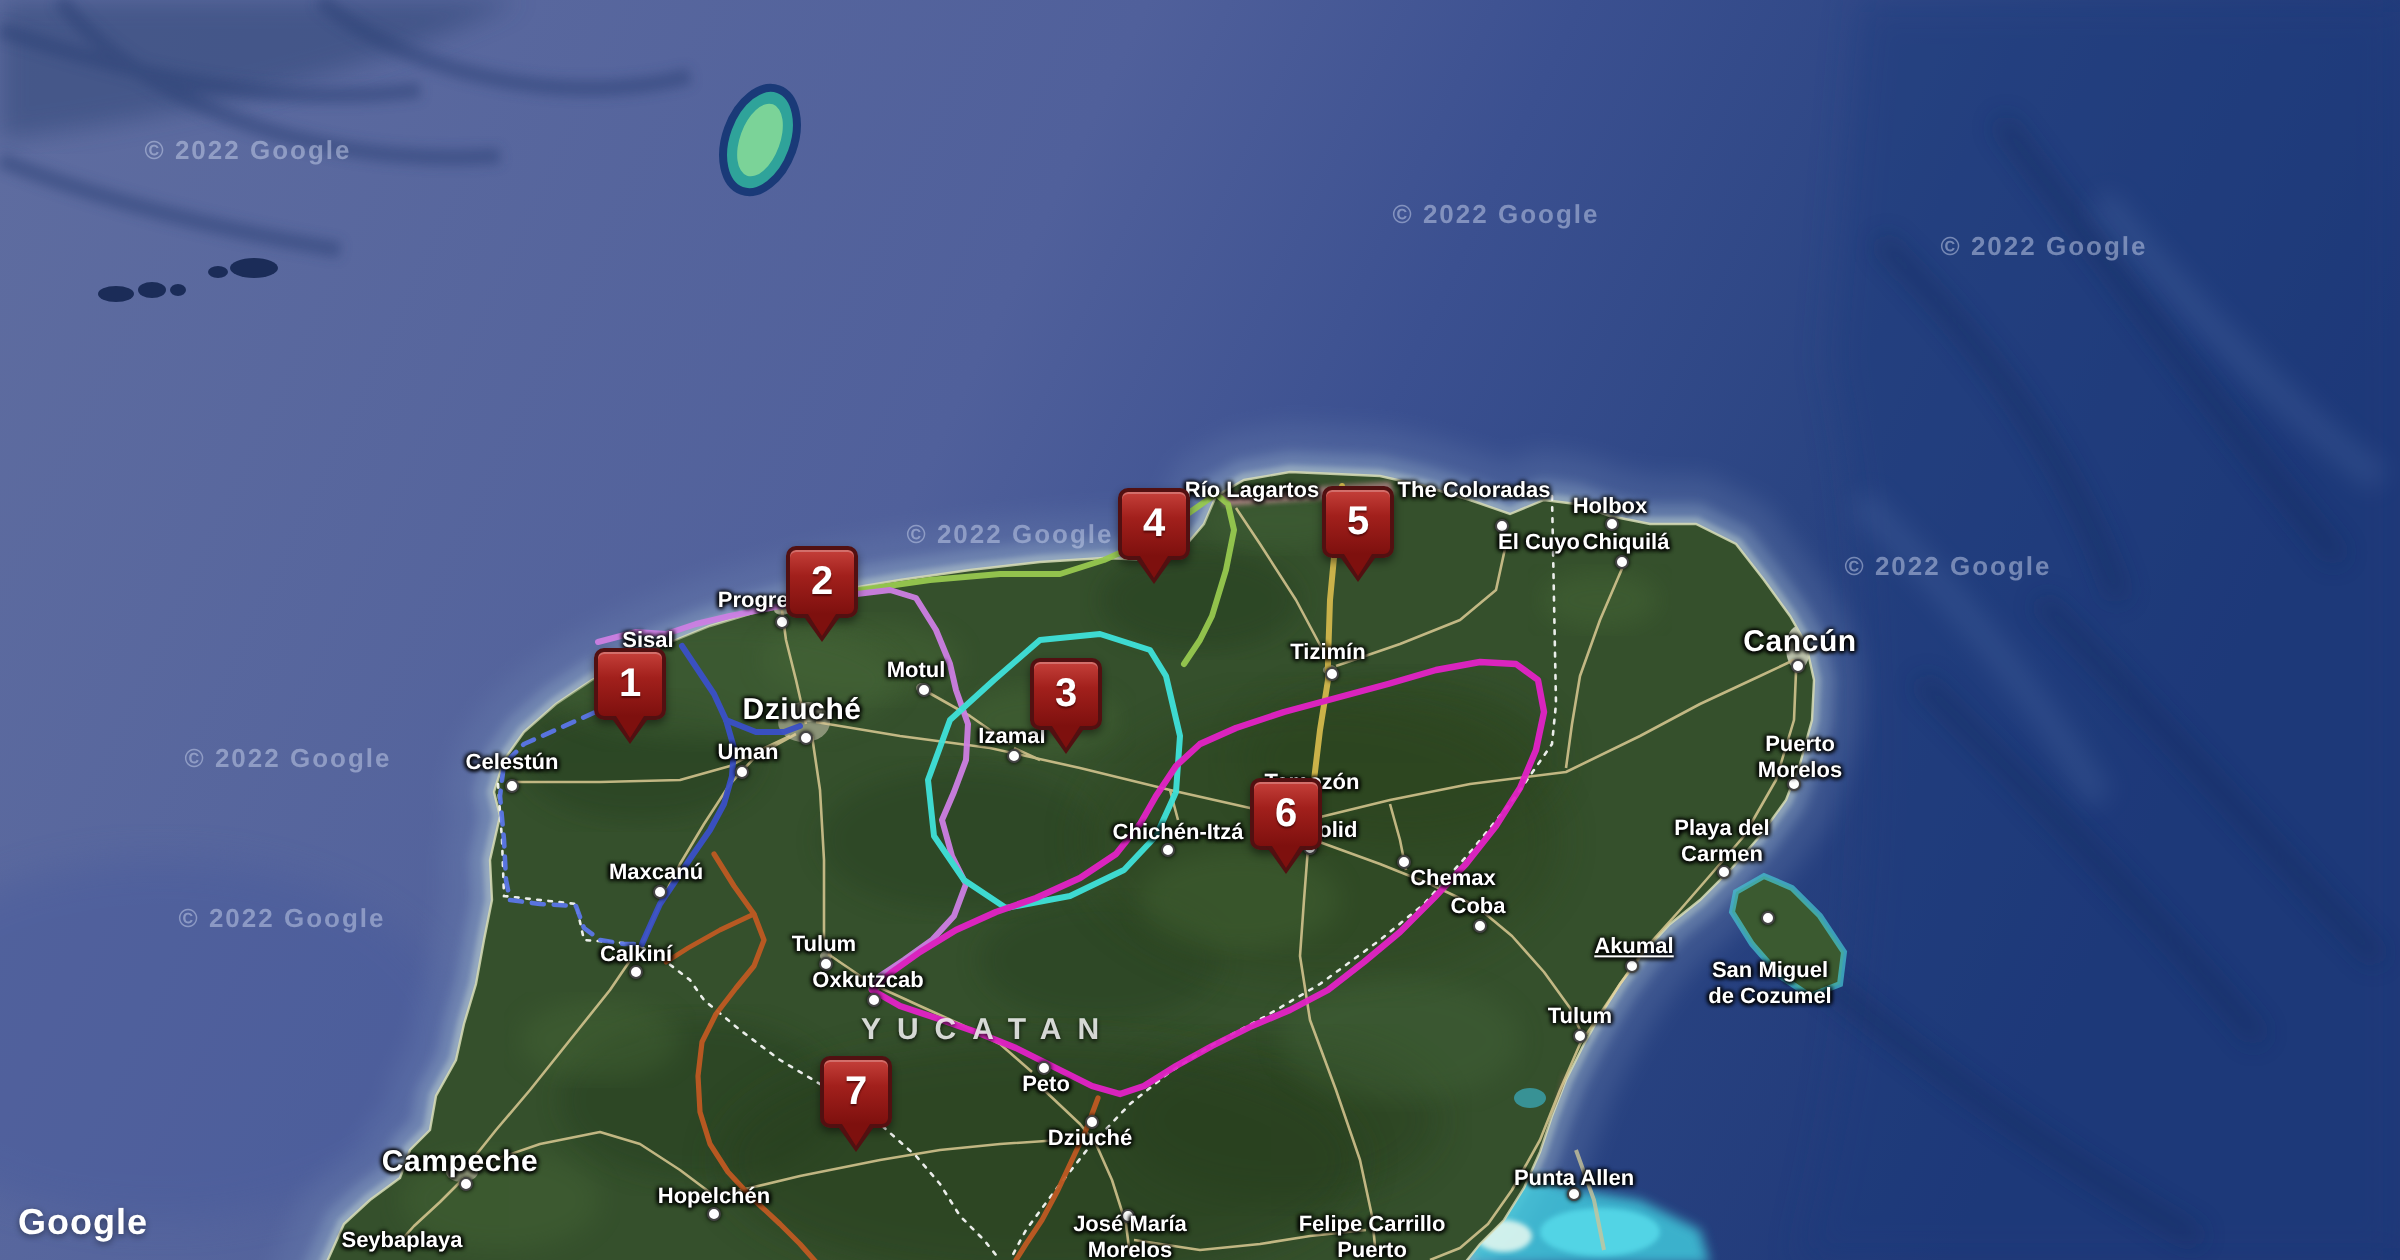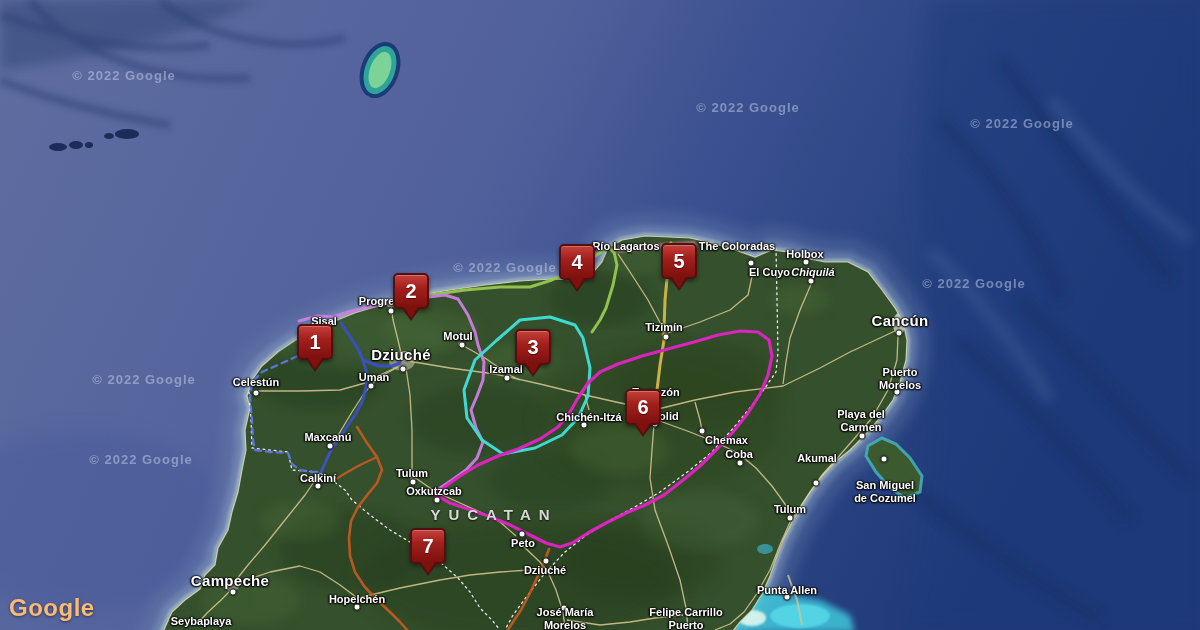--- a/index.html
+++ b/index.html
@@ -32,22 +32,22 @@
     display:flex;align-items:center;justify-content:center;cursor:pointer;}
   .marker::before{content:'';position:absolute;left:50%;top:32px;
     transform:translateX(-50%);width:0;height:0;
     border:10px solid transparent;border-bottom:0;border-top:14px solid #521011;}
   .marker::after{content:'';position:absolute;left:50%;top:32px;
     transform:translateX(-50%);width:0;height:0;
     border:7px solid transparent;border-bottom:0;border-top:11px solid #7e100e;}
   .marker span{color:#fff;font-size:20px;font-weight:bold;
     text-shadow:0 1px 1px rgba(60,0,0,.7);}
 
-  #google-logo{position:absolute;left:9px;bottom:8px;z-index:40;color:#fdba74;
-    font-size:24px;font-weight:600;letter-spacing:.5px;cursor:pointer;
+  #google-logo{position:absolute;left:9px;bottom:8px;z-index:40;color:#ffffff;
+    font-size:18px;font-weight:600;letter-spacing:.5px;cursor:pointer;
     text-shadow:0 1px 3px rgba(0,0,0,.45);}
   #attribution{position:absolute;right:0;bottom:0;z-index:40;background:#fff;
     color:#2b2b2b;font-size:10.5px;padding:2px 5px 3px 6px;line-height:13px;}
 </style>
 </head>
 <body>
 
 <div id="stage">
 <svg width="1200" height="630" viewBox="0 0 1200 630">
   <defs>
@@ -244,34 +244,34 @@
       <div class="city" style="left: 589px; top: 417px;">Chichén-Itzá</div>
       <div class="city-dot" style="left: 584px; top: 425px;"></div>
       <div class="city" style="left: 664px; top: 327px;">Tizimín</div>
       <div class="city-dot" style="left: 666px; top: 337px;"></div>
       <div class="city" style="left: 626px; top: 246px;">Río Lagartos</div>
       <div class="city" style="left: 737px; top: 246px;">The Coloradas</div>
       <div class="city" style="left: 751px; top: 272px; padding-left: 37px;">El Cuyo</div>
       <div class="city-dot" style="left: 751px; top: 263px;"></div>
       <div class="city" style="left: 805px; top: 254px;">Holbox</div>
       <div class="city-dot" style="left: 806px; top: 262px;"></div>
-      <div class="city" style="left: 813px; top: 272px; font-style: italic;">Chiquilá</div>
+      <div class="city" style="left: 813px; top: 272px;">Chiquilá</div>
       <div class="city-dot" style="left: 811px; top: 281px;"></div>
       <div class="city big" style="left: 900px; top: 321px;">Cancún</div>
       <div class="city-dot" style="left: 899px; top: 333px;"></div>
       <div class="city" style="left: 900px; top: 379px;">Puerto
 Morelos</div>
       <div class="city-dot" style="left: 897px; top: 392px;"></div>
       <div class="city" style="left: 861px; top: 421px;">Playa del
 Carmen</div>
       <div class="city-dot" style="left: 862px; top: 436px;"></div>
       <div class="city" style="left: 885px; top: 476px; margin-top: 16px;">San Miguel
 de Cozumel</div>
       <div class="city-dot" style="left: 884px; top: 459px;"></div>
-      <div class="city" style="left: 817px; top: 458px;">Akumal</div>
+      <div class="city" style="left: 817px; top: 474px; text-decoration: underline;">Akumal</div>
       <div class="city-dot" style="left: 816px; top: 483px;"></div>
       <div class="city" style="left: 790px; top: 509px;">Tulum</div>
       <div class="city-dot" style="left: 790px; top: 518px;"></div>
       <div class="city" style="left: 739px; top: 454px;">Coba</div>
       <div class="city-dot" style="left: 740px; top: 463px;"></div>
       <div class="city" style="left: 703px; top: 440px; padding-left: 47px;">Chemax</div>
       <div class="city-dot" style="left: 702px; top: 431px;"></div>
       <div class="city" style="left: 656px; top: 392px;">Temozón</div>
       <div class="city" style="left: 653px; top: 416px;">Valladolid</div>
       <div class="city-dot" style="left: 655px; top: 424px;"></div>

